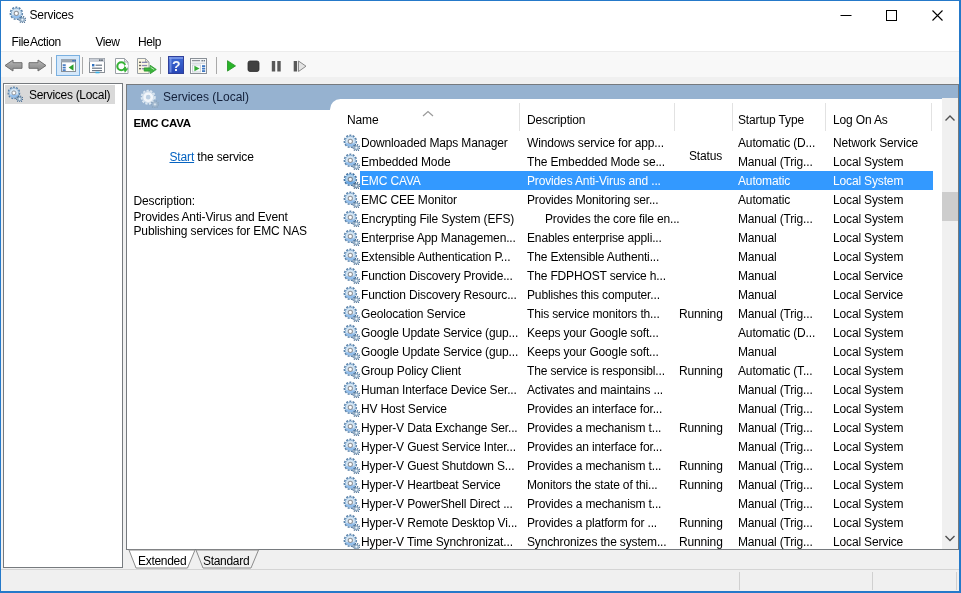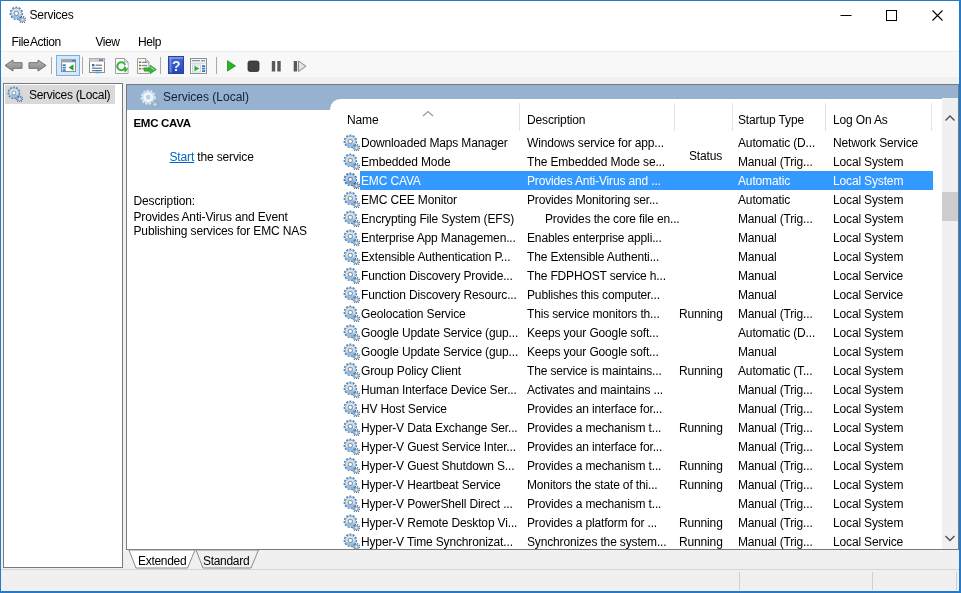--- a/index.html
+++ b/index.html
@@ -260,21 +260,21 @@
       <use href="#gear"></use>
     </svg>
 <div class="abs cell" style="left:26px;top:248px;color:#000">Google Update Service (gup...</div>
 <div class="abs cell" style="left:192px;top:248px;color:#000">Keeps your Google soft...</div>
 <div class="abs cell" style="left:403px;top:248px;color:#000">Manual</div>
 <div class="abs cell" style="left:498px;top:248px;color:#000">Local System</div>
 <svg class="abs" style="left:7.5px;top:265px;" width="17" height="17" viewBox="0 0 16 16">
       <use href="#gear"></use>
     </svg>
 <div class="abs cell" style="left:26px;top:267px;color:#000">Group Policy Client</div>
-<div class="abs cell" style="left:192px;top:267px;color:#000">The service is maintains...</div>
+<div class="abs cell" style="left:192px;top:267px;color:#000">The service is responsibl...</div>
 <div class="abs cell" style="left:344px;top:267px;color:#000">Running</div>
 <div class="abs cell" style="left:403px;top:267px;color:#000">Automatic (T...</div>
 <div class="abs cell" style="left:498px;top:267px;color:#000">Local System</div>
 <svg class="abs" style="left:7.5px;top:284px;" width="17" height="17" viewBox="0 0 16 16">
       <use href="#gear"></use>
     </svg>
 <div class="abs cell" style="left:26px;top:286px;color:#000">Human Interface Device Ser...</div>
 <div class="abs cell" style="left:192px;top:286px;color:#000">Activates and maintains ...</div>
 <div class="abs cell" style="left:403px;top:286px;color:#000">Manual (Trig...</div>
 <div class="abs cell" style="left:498px;top:286px;color:#000">Local System</div>

